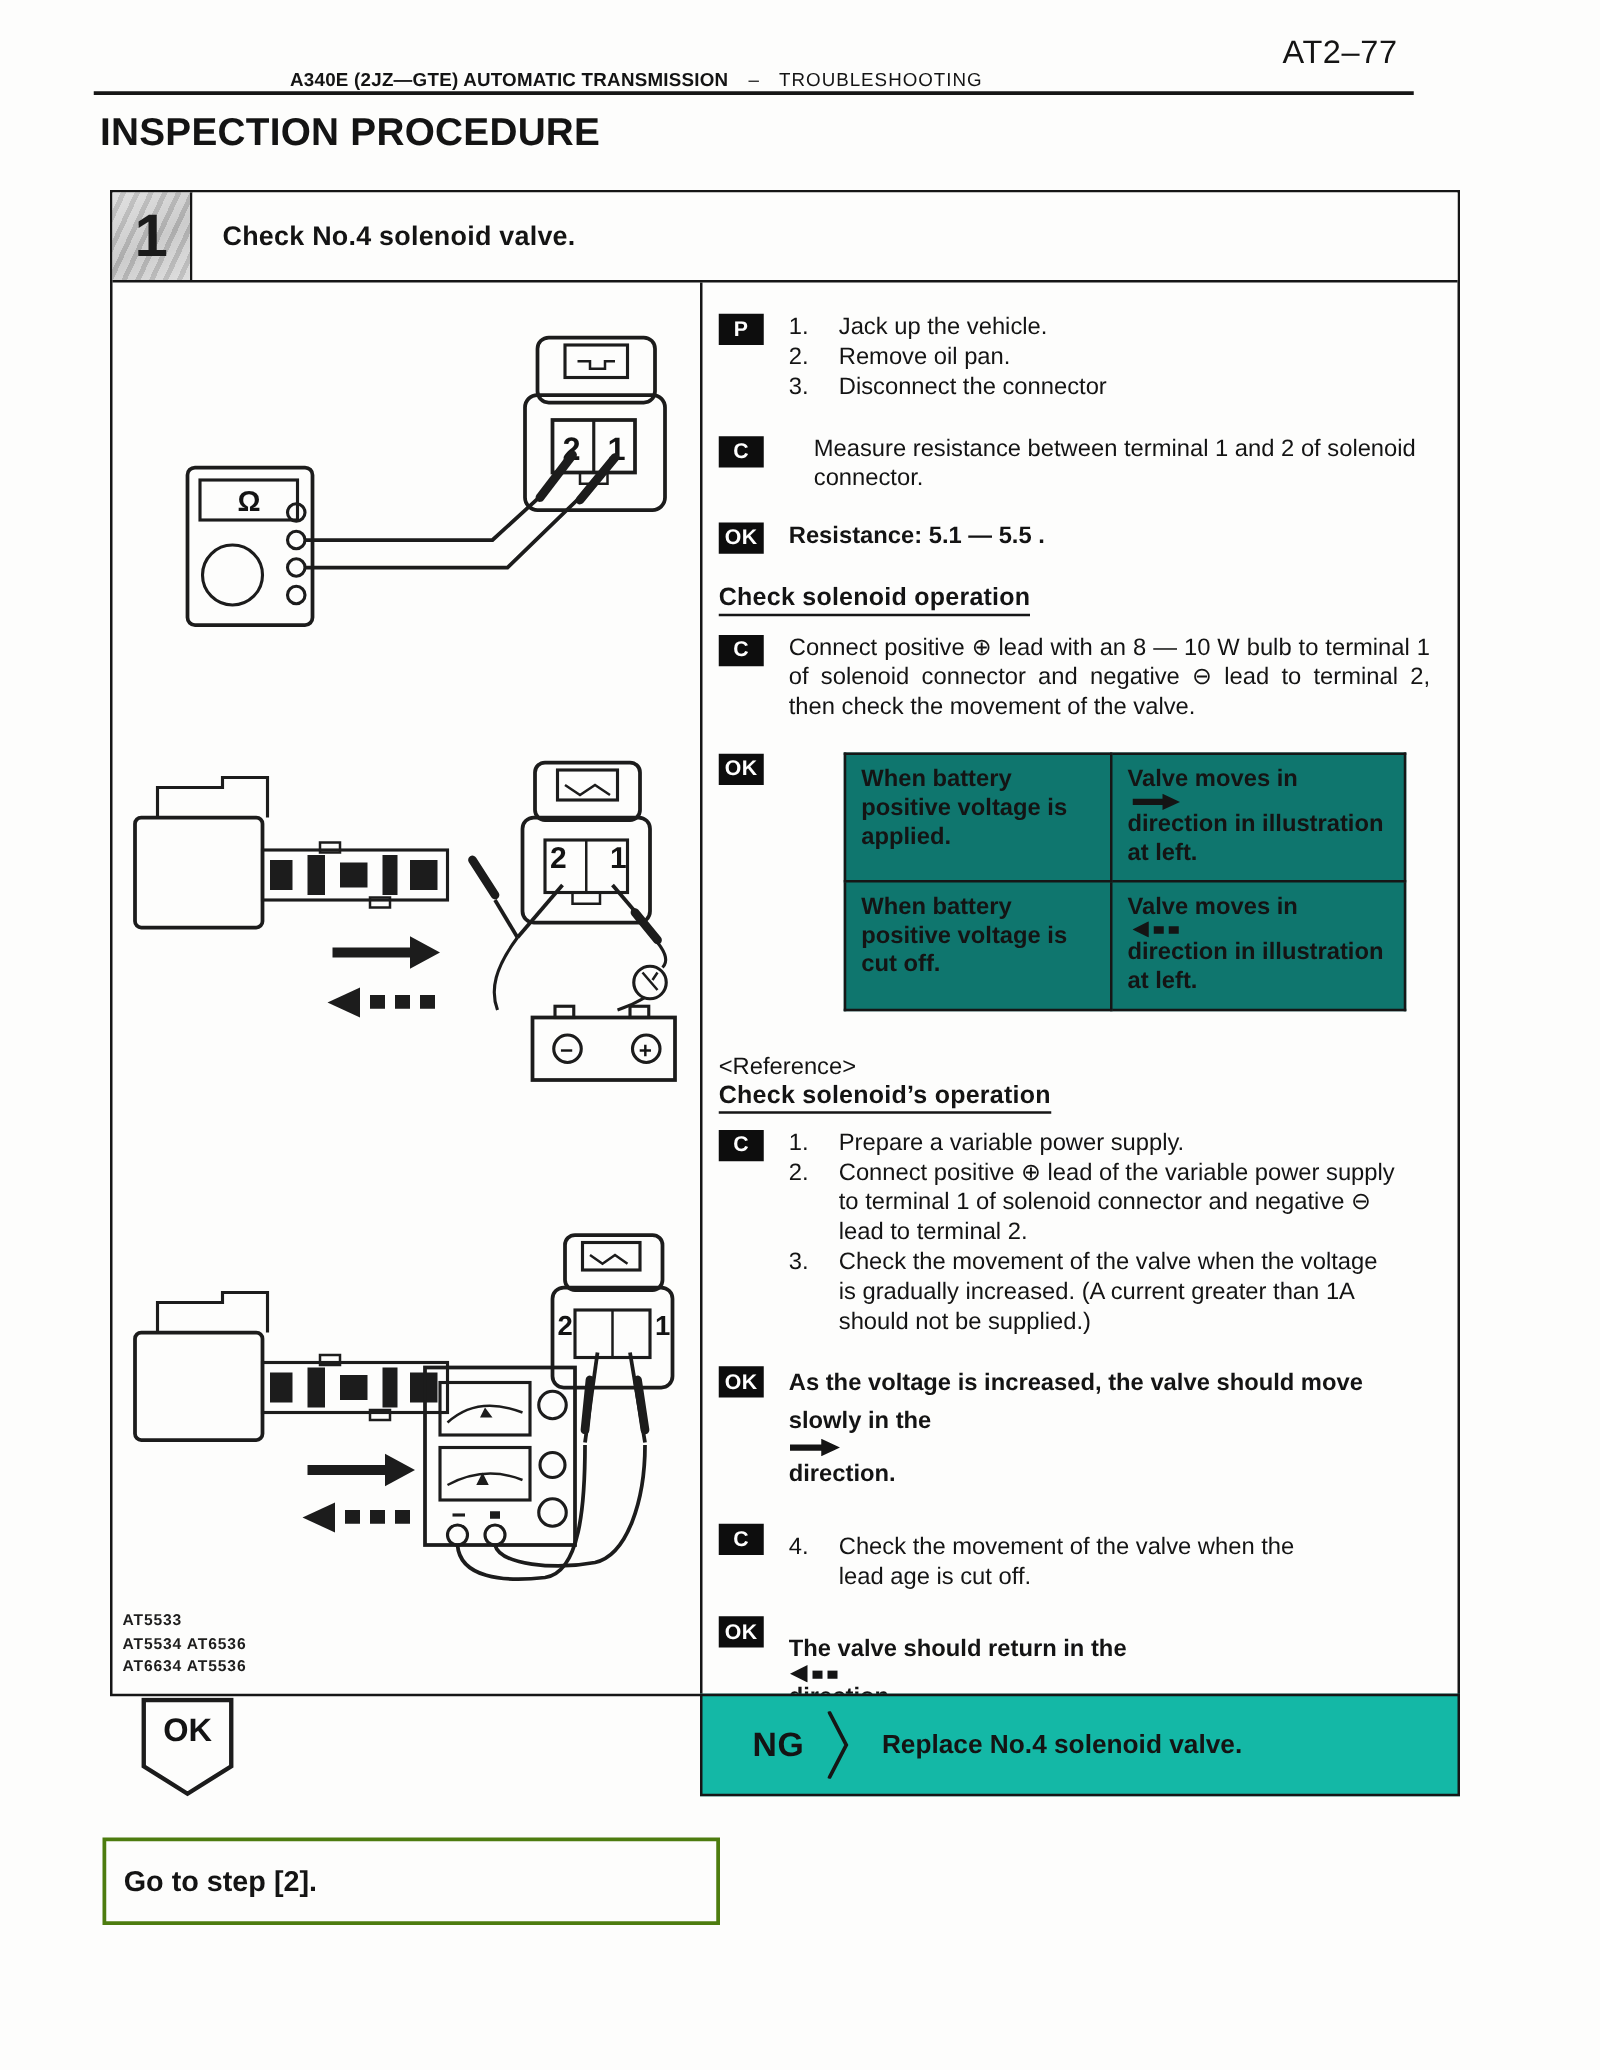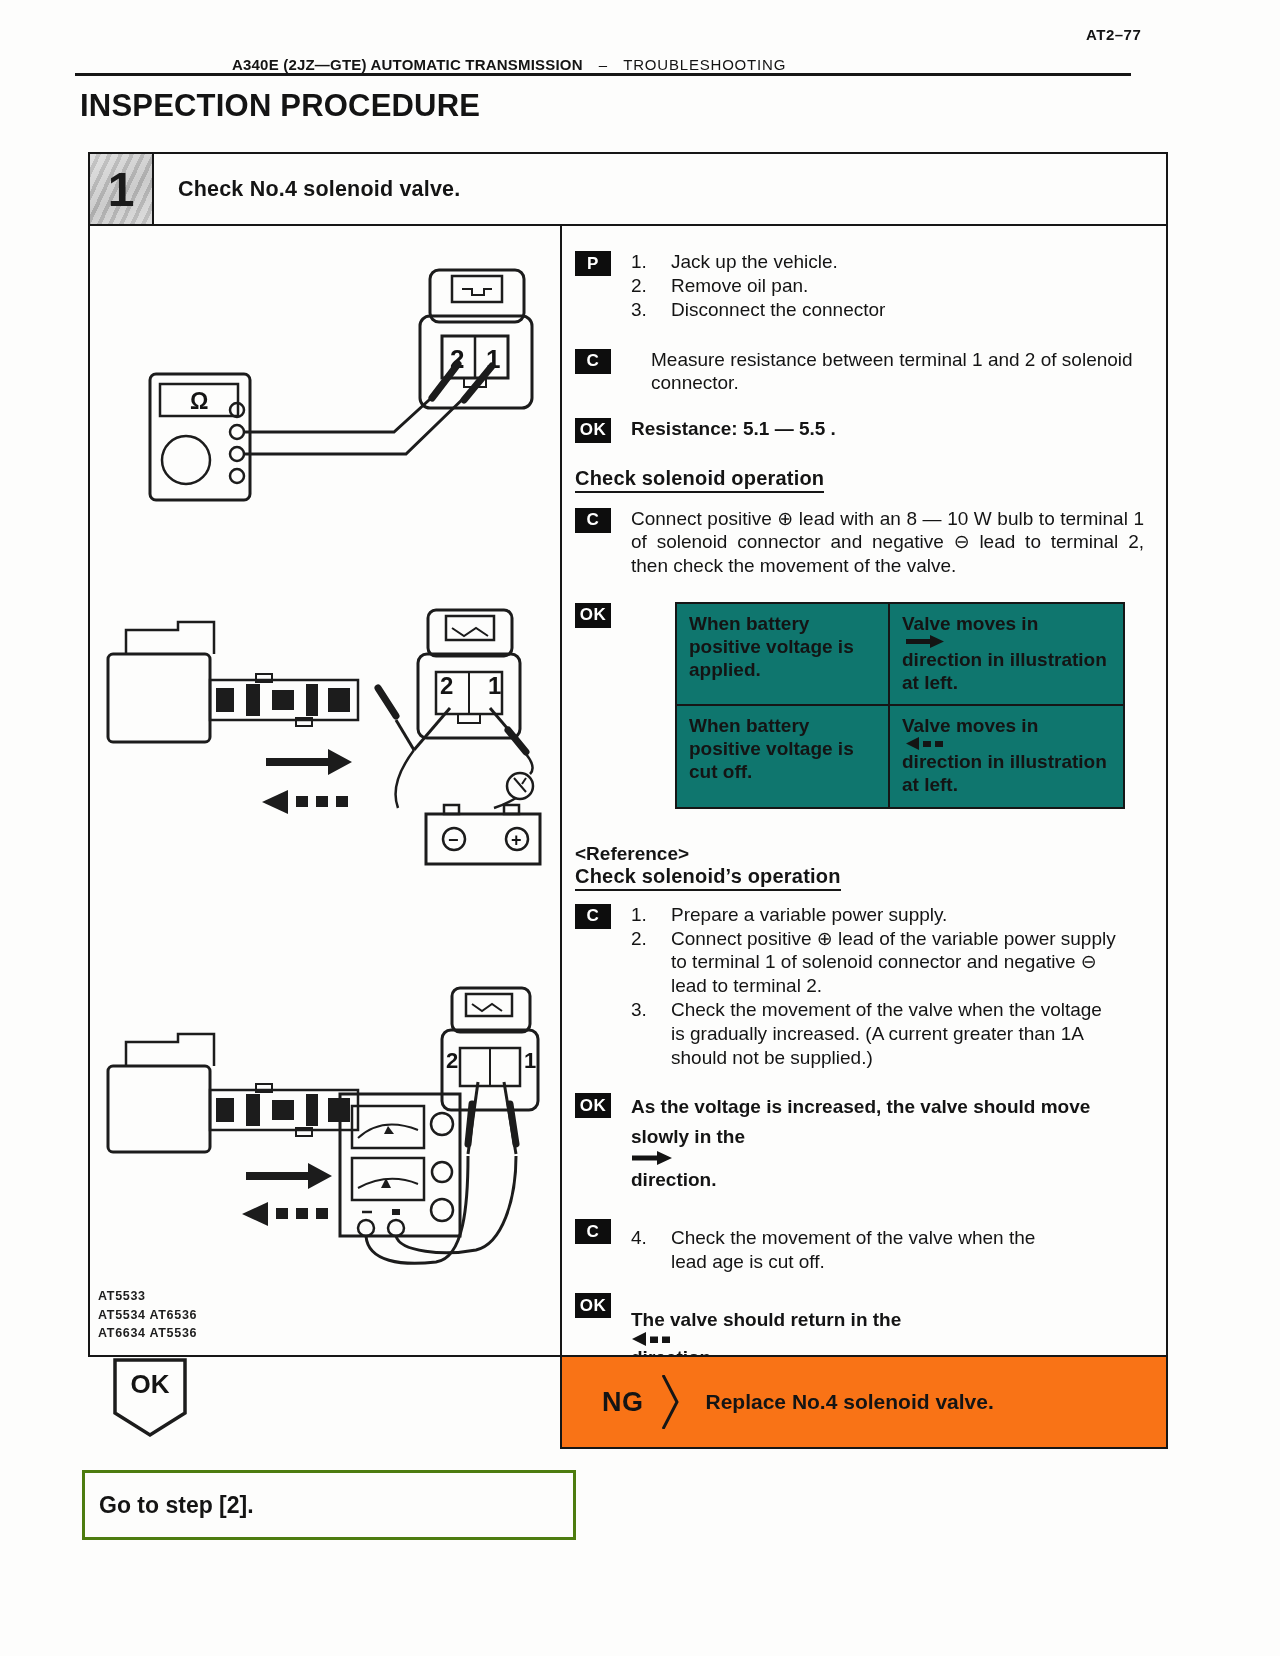--- a/index.html
+++ b/index.html
@@ -5,21 +5,21 @@
   * { margin:0; padding:0; box-sizing:border-box; }
   html,body { background:#ffffff; }
   body {
     width:1280px; height:1656px; position:relative;
     font-family:"Liberation Sans", sans-serif;
     color:#141414; background:#fdfdfc;
     overflow:hidden;
   }
 
   
-  .page-code { position:absolute; top:26px; left:1086px; font-size:15px; font-weight:bold; letter-spacing:.5px; }
+  .page-code { position:absolute; top:26px; left:1026px; font-size:26px; font-weight:normal; letter-spacing:.5px; }
   .running-head { position:absolute; top:56px; left:232px; font-size:15px; font-weight:bold; letter-spacing:.2px; white-space:nowrap; }
   .running-head .sep { font-weight:normal; margin:0 16px; }
   .running-head .sect { font-weight:normal; letter-spacing:.8px; }
   .top-rule { position:absolute; top:73px; left:75px; width:1056px; height:3px; background:#161616; }
   .doc-title { position:absolute; top:88px; left:80px; font-size:31px; font-weight:bold; letter-spacing:.2px; }
 
   
   .main-box { position:absolute; left:88px; top:152px; width:1080px; height:1205px; border:2.5px solid #161616; }
   .step-header { display:flex; height:72px; border-bottom:2.5px solid #161616; }
   .step-num-tile {
@@ -58,32 +58,32 @@
   .justify { text-align:justify; }
 
   .result-table { border-collapse:collapse; margin-left:44px; background:#0f766e;font-weight:bold; }
   .result-table td { border:2px solid #161616; vertical-align:top; font-size:19px; line-height:1.22; padding:8px 8px 10px 12px; }
   .result-table .c1 { width:213px; }
   .result-table .c2 { width:235px;border-radius:22px; }
 
   .arr { vertical-align:-1px; margin:0 4px; }
   .arr-tight { vertical-align:-1px; margin:0 5px 0 1px; }
 
-  .ref-label { font-size:19px;font-weight:bold; }
+  .ref-label { font-size:19px; }
 
   .step4-text { max-width:440px; font-size:17.5px; line-height:1.5; }
   .ok-return-text { padding-top:16px; font-size:19px; }
 
   
   .figure-codes { position:absolute; left:8px; bottom:12px; font-size:12.5px; font-weight:bold; letter-spacing:.7px; line-height:1.5; color:#1d1d1d; }
 
   
   .ng-row {
-    position:absolute; left:560px; top:1355px; width:608px; height:94px;
-    border:2.5px solid #161616; background:#f97316;
+    position:absolute; left:560px; top:1355px; width:608px; height:82px;
+    border:2.5px solid #161616; background:#14b8a6;
     display:flex; align-items:center; padding-left:40px;
   }
   .ng-label { font-size:27px; font-weight:bold; letter-spacing:.5px; }
   .ng-chevron { margin:0 26px 0 18px; }
   .ng-action { font-size:21px; font-weight:bold; }
 
   .ok-flag { position:absolute; left:112px; top:1358px; width:76px; height:80px; }
   .ok-flag .lbl { position:absolute; top:11px; left:0; width:100%; text-align:center; font-size:26px; font-weight:bold; }
 
   .goto-box {

